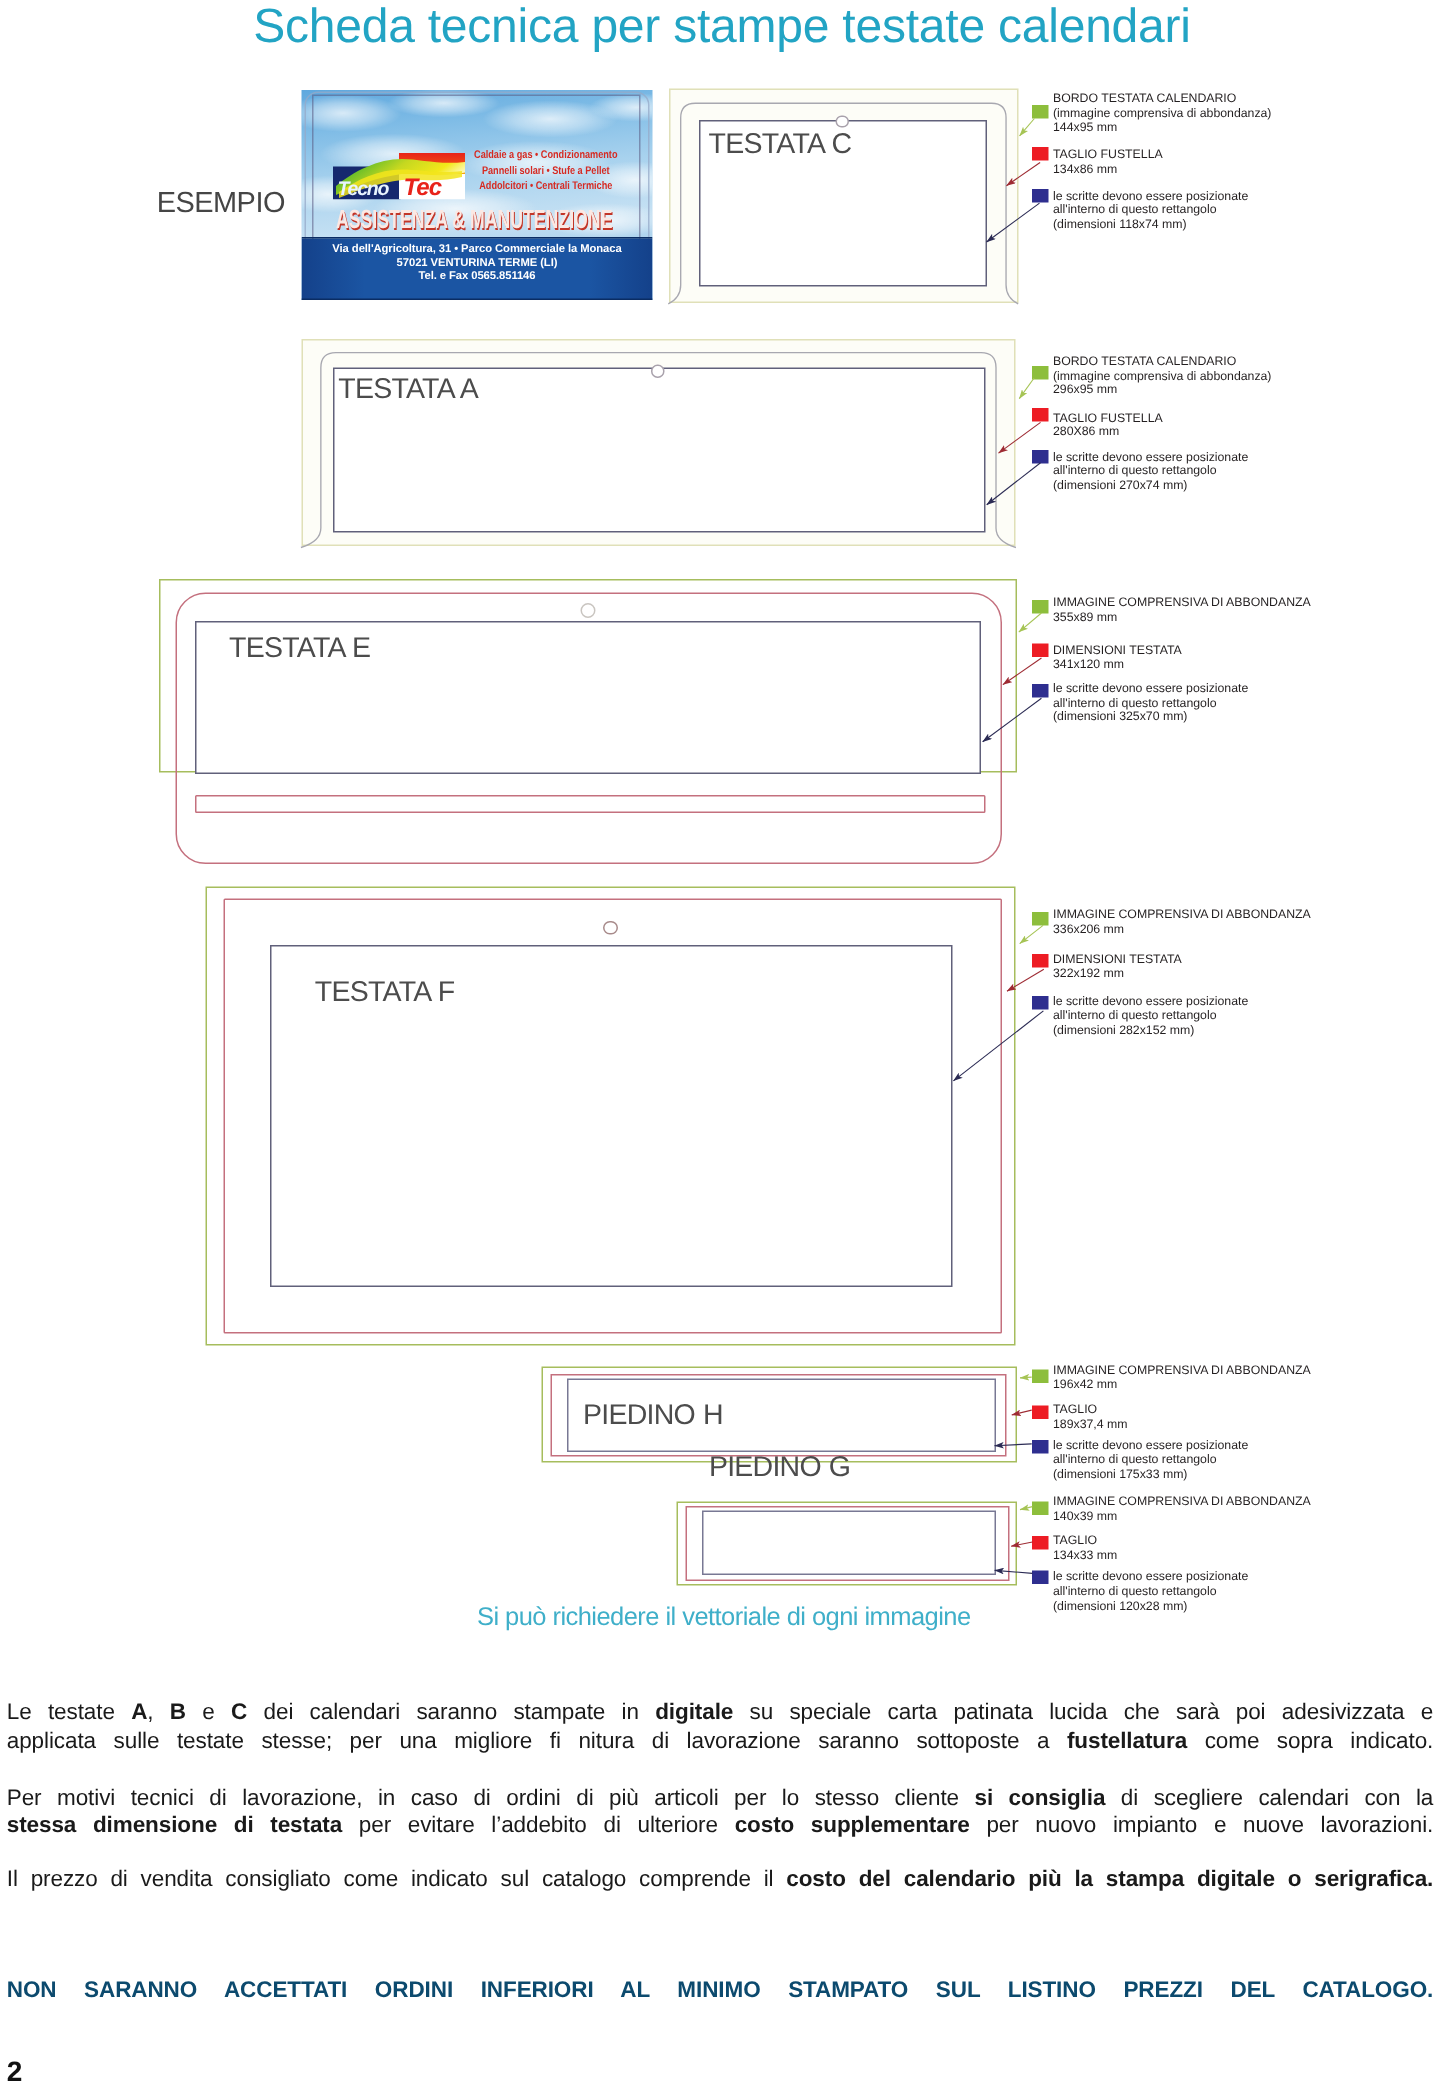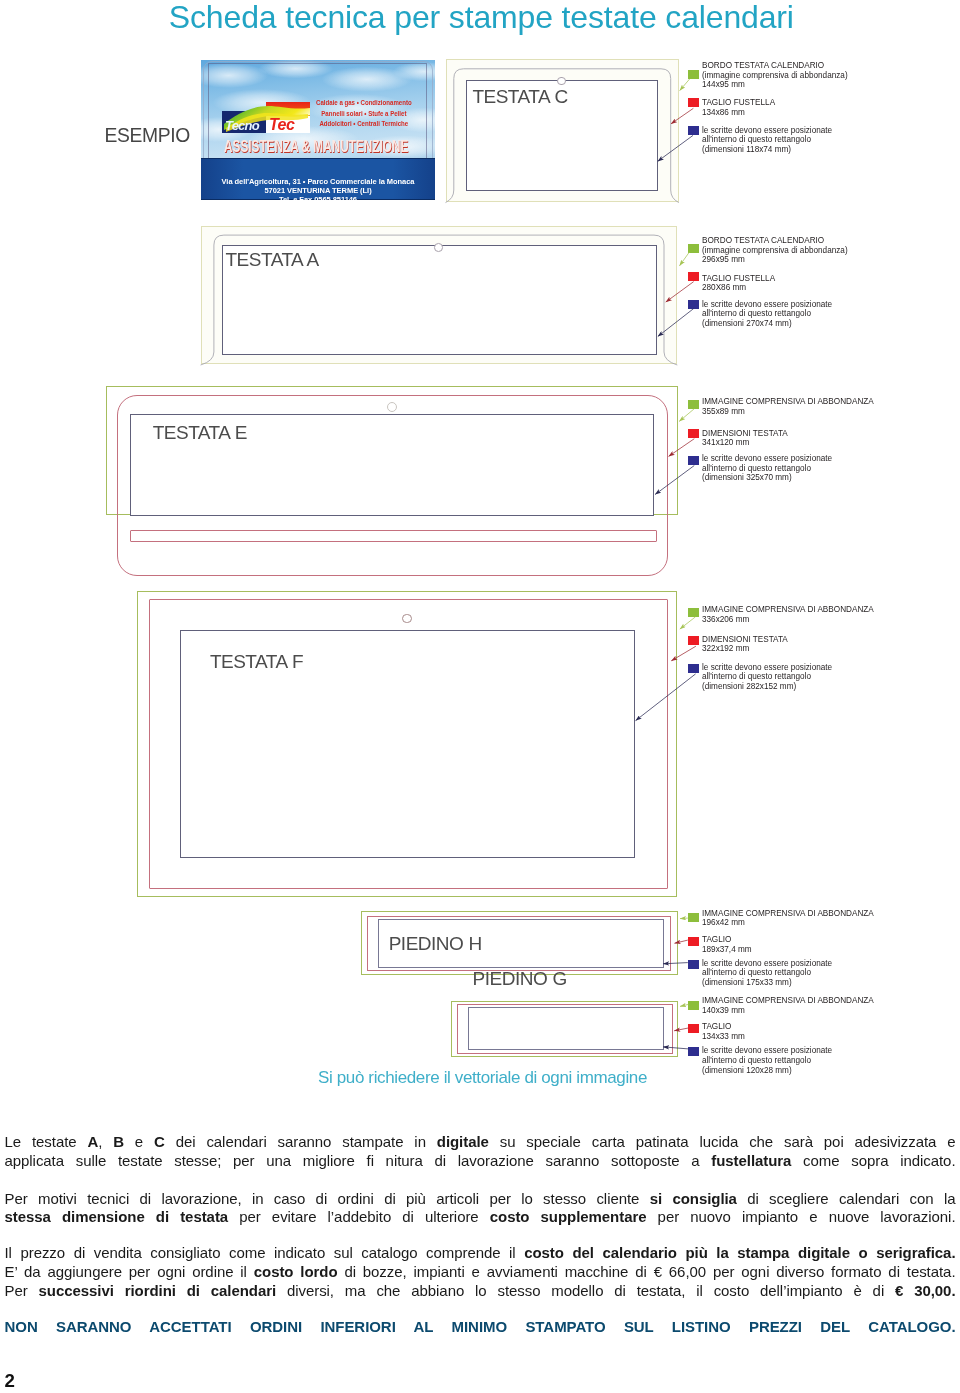--- a/index.html
+++ b/index.html
@@ -51,21 +51,21 @@
   .ad .band3{position:absolute;left:0;right:0;bottom:0px;height:1.2px;background:#0A2C63;}
   .ad .slogan{position:absolute;left:114.7px;top:38.4px;width:116px;text-align:center;
       font-size:7.4px;line-height:10.2px;
       font-weight:bold;color:#D62A22;white-space:pre;font-family:"Liberation Sans",sans-serif;
       letter-spacing:0px;transform:scaleX(0.825);transform-origin:0 0;}
   .ad .banner{position:absolute;left:23px;top:77.5px;font-size:17.4px;font-weight:bold;color:#FBE8E3;
       letter-spacing:0px;white-space:nowrap;line-height:17.4px;
       transform:scaleX(0.678);transform-origin:0 0;
       text-shadow:1px 1.1px 0 #C23527;}
   .ad .addr{position:absolute;left:0;right:0;top:101px;text-align:center;font-size:7.5px;
-      line-height:9.2px;font-weight:bold;color:#ffffff;white-space:pre;letter-spacing:-0.05px;margin-top:16px;}
+      line-height:9.2px;font-weight:bold;color:#ffffff;white-space:pre;letter-spacing:-0.05px;}
   .ad .logo{position:absolute;left:21px;top:42px;width:88px;height:31px;}
   .ad .innerframe{position:absolute;left:7px;top:3px;right:8px;bottom:4px;
       border:1px solid rgba(90,90,130,.55);box-sizing:border-box;}
   .ad .roundframe{position:absolute;left:2px;top:1px;right:2px;bottom:1px;
       border:1px solid rgba(150,170,200,.75);border-radius:9px;box-sizing:border-box;}
 </style>
 </head>
 <body>
 
 <div class="page" id="root">
@@ -270,18 +270,16 @@
       <line x1="687.8" y1="962.6" x2="663" y2="963.8" stroke="#2B2B54" stroke-width="0.75" marker-end="url(#arw-b)"></line>
       <line x1="688.3" y1="1004.4" x2="680" y2="1006.4" stroke="#A6C455" stroke-width="0.75" marker-end="url(#arw-g)"></line>
       <line x1="688.3" y1="1028" x2="674.1" y2="1030.8" stroke="#9E2B33" stroke-width="0.75" marker-end="url(#arw-r)"></line>
       <line x1="688.3" y1="1048.9" x2="663.1" y2="1046.9" stroke="#2B2B54" stroke-width="0.75" marker-end="url(#arw-b)"></line>
     </svg>
     <div class="para" style="left: 4.5px; top: 1152.5px; width: 951px;">applicata sulle testate stesse; per una migliore fi nitura di lavorazione saranno sottoposte a <b>fustellatura</b> come sopra indicato.</div>
     <div class="para" style="left: 4.5px; top: 1134px; width: 951px;">Le testate <b>A</b>, <b>B</b> e <b>C</b> dei calendari saranno stampate in <b>digitale</b> su speciale carta patinata lucida che sarà poi adesivizzata e</div>
     <div class="para" style="left: 4.5px; top: 1190.7px; width: 951px;">Per motivi tecnici di lavorazione, in caso di ordini di più articoli per lo stesso cliente <b>si consiglia</b> di scegliere calendari con la</div>
     <div class="para" style="left: 4.5px; top: 1244.8px; width: 951px;">Il prezzo di vendita consigliato come indicato sul catalogo comprende il <b>costo del calendario più la stampa digitale o serigrafica.</b></div>
     <div class="para" style="left: 4.5px; top: 1209.2px; width: 951px;"><b>stessa dimensione di testata</b> per evitare l’addebito di ulteriore <b>costo supplementare</b> per nuovo impianto e nuove lavorazioni.</div>
-    <div class="para" style="left: 4.5px; top: 1263.9px; width: 951px;">E’ da aggiungere per ogni ordine il <b>costo lordo</b> di bozze, impianti e avviamenti macchine di € 66,00 per ogni diverso formato di testata.</div>
-    <div class="para" style="left: 4.5px; top: 1282.9px; width: 951px;">Per <b>successivi riordini di calendari</b> diversi, ma che abbiano lo stesso modello di testata, il costo dell’impianto è di <b>€ 30,00.</b></div>
     <div class="redpara" style="left: 4.5px; top: 1318.6px; width: 951px;">NON SARANNO ACCETTATI ORDINI INFERIORI AL MINIMO STAMPATO SUL LISTINO PREZZI DEL CATALOGO.</div>
     <div class="vett" style="left: 318px; top: 1068.5px;">Si può richiedere il vettoriale di ogni immagine</div>
     <div class="pagenum">2</div>
   </div>
 
 </body></html>

